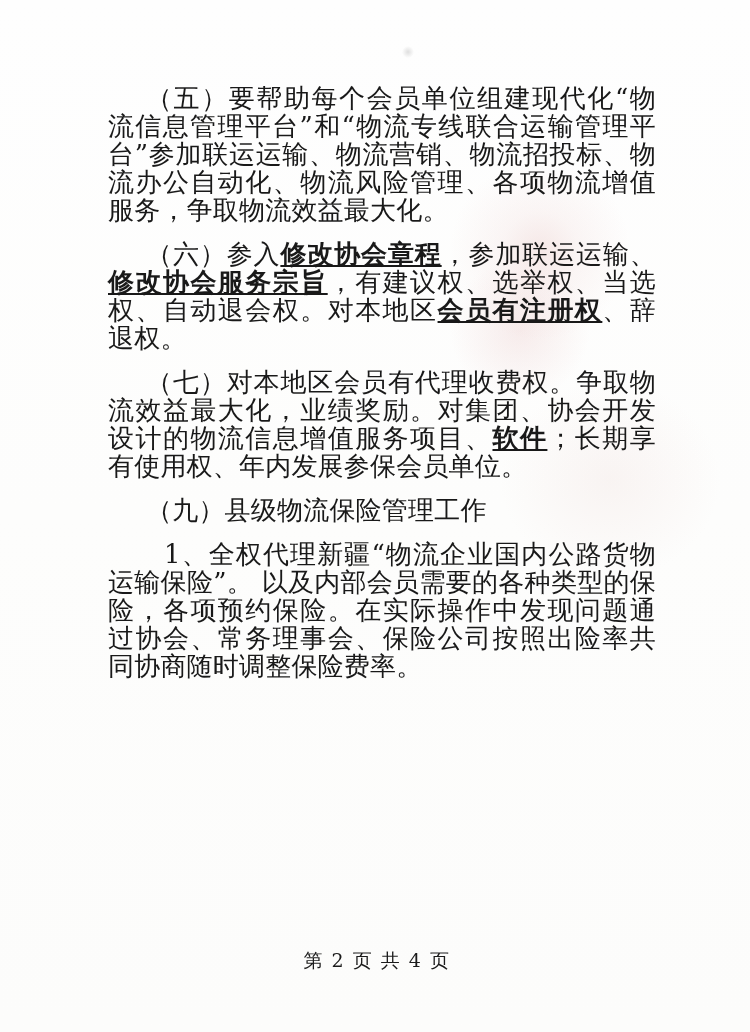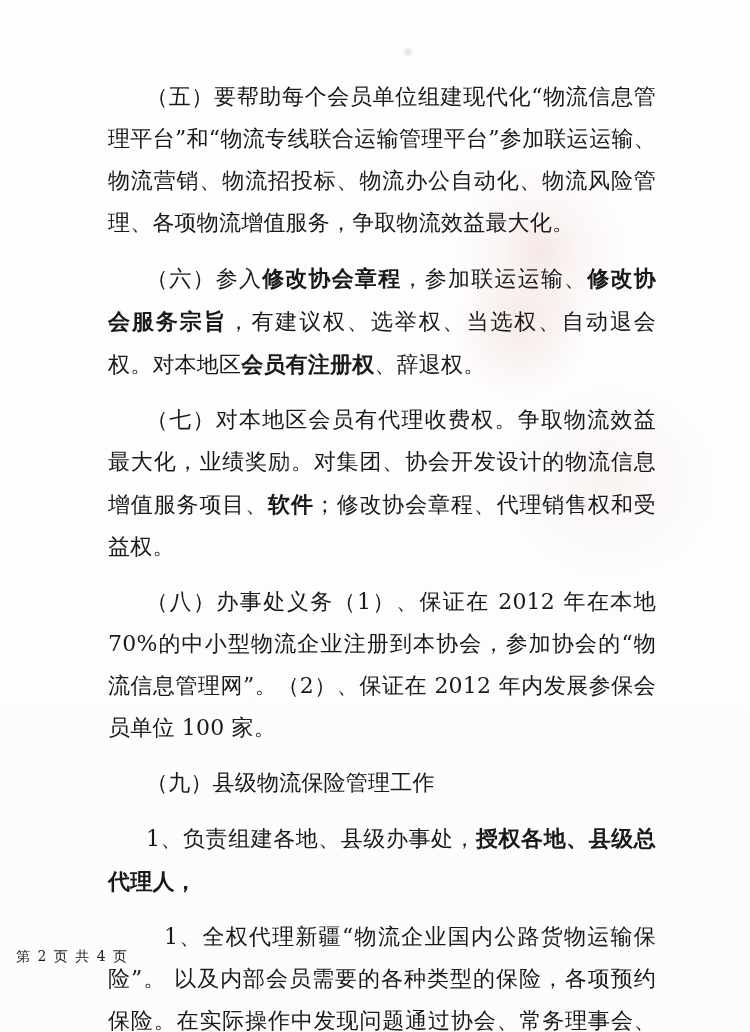--- a/index.html
+++ b/index.html
@@ -29,51 +29,50 @@
   }
 
   .content {
     position: absolute;
     left: 108px;
     top: 68px;
     width: 548px;
   }
 
   p {
-    margin: 8px 0 13px 0;
-    font-size: 22px;
-    line-height: 42px;
+    margin: 16px 0 13px 0;
+    font-size: 26px;
+    line-height: 28px;
     letter-spacing: 0.2px;
     text-align: justify;
     text-justify: inter-ideograph;
     color: #191919;
   }
 
   p.indent2 { text-indent: 38px; }
   p.indent3 { text-indent: 56px; }
 
-  .bold { font-weight: bold; }
+  .bold { font-weight: bold; text-decoration: underline; }
 
   .footer {
     position: absolute;
-    left: 16px;
+    left: 4px;
     right: 0;
     top: 948px;
-    font-size: 14px;
+    text-align: center;
+    font-size: 19px;
     letter-spacing: 1.5px;
     color: #1b1b1b;
   }
 </style>
 </head>
 <body>
 
 <div class="page">
   <div class="content" id="body-container">
       <p class="indent2"><span>（五）要帮助每个会员单位组建现代化“物流信息管理平台”和“物流专线联合运输管理平台”参加联运运输、物流营销、物流招投标、物流办公自动化、物流风险管理、各项物流增值服务，争取物流效益最大化。</span></p>
       <p class="indent2"><span>（六）参入</span><span class="bold">修改协会章程</span><span>，参加联运运输、</span><span class="bold">修改协会服务宗旨</span><span>，有建议权、选举权、当选权、自动退会权。对本地区</span><span class="bold">会员有注册权</span><span>、辞退权。</span></p>
-      <p class="indent2"><span>（七）对本地区会员有代理收费权。争取物流效益最大化，业绩奖励。对集团、协会开发设计的物流信息增值服务项目、</span><span class="bold">软件</span><span>；修改协会章程、代理销售权和受益权。</span></p>
-      <p class="indent2"><span>（八）办事处义务（1）、保证在 2012 年在本地 70%的中小型物流企业注册到本协会，参加协会的“物流信息管理网”。（2）、保证在 2012 年内发展参保会员单位 100 家。</span></p>
+      <p class="indent2"><span>（七）对本地区会员有代理收费权。争取物流效益最大化，业绩奖励。对集团、协会开发设计的物流信息增值服务项目、</span><span class="bold">软件</span><span>；长期享有使用权、年内发展参保会员单位。</span></p>
       <p class="indent2"><span>（九）县级物流保险管理工作</span></p>
-      <p class="indent2"><span>1、负责组建各地、县级办事处，</span><span class="bold">授权各地、县级总代理人，</span></p>
       <p class="indent3"><span>1、全权代理新疆“物流企业国内公路货物运输保险”。 以及内部会员需要的各种类型的保险，各项预约保险。在实际操作中发现问题通过协会、常务理事会、保险公司按照出险率共同协商随时调整保险费率。</span></p>
     </div>
   <div class="footer">第 2 页 共 4 页</div>
 </div>
 
 </body></html>

